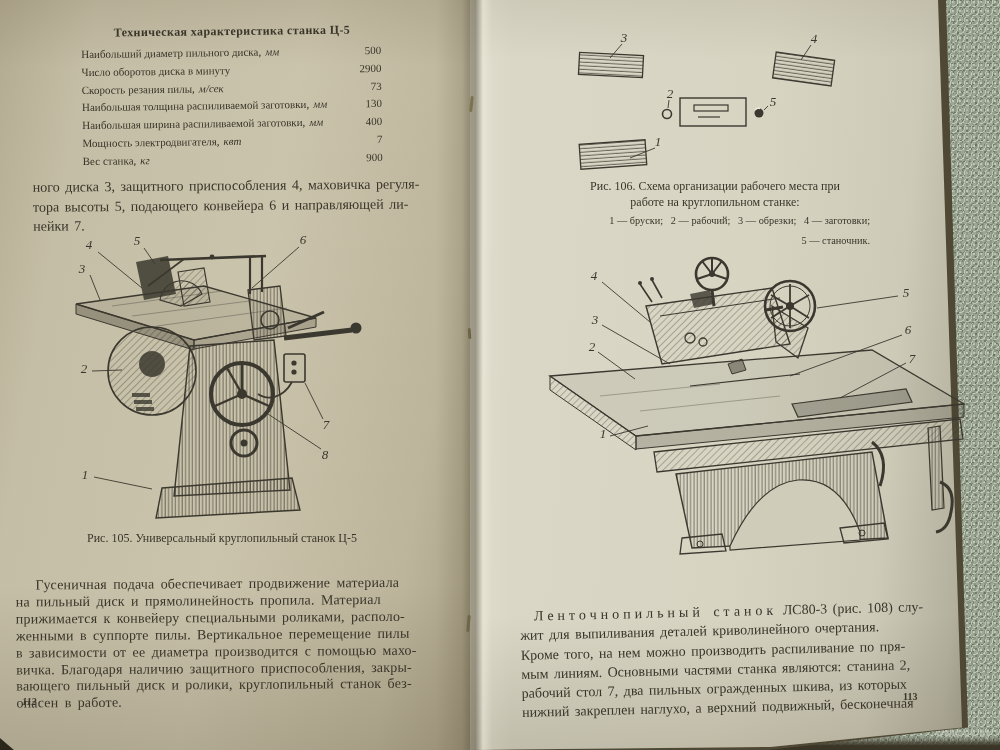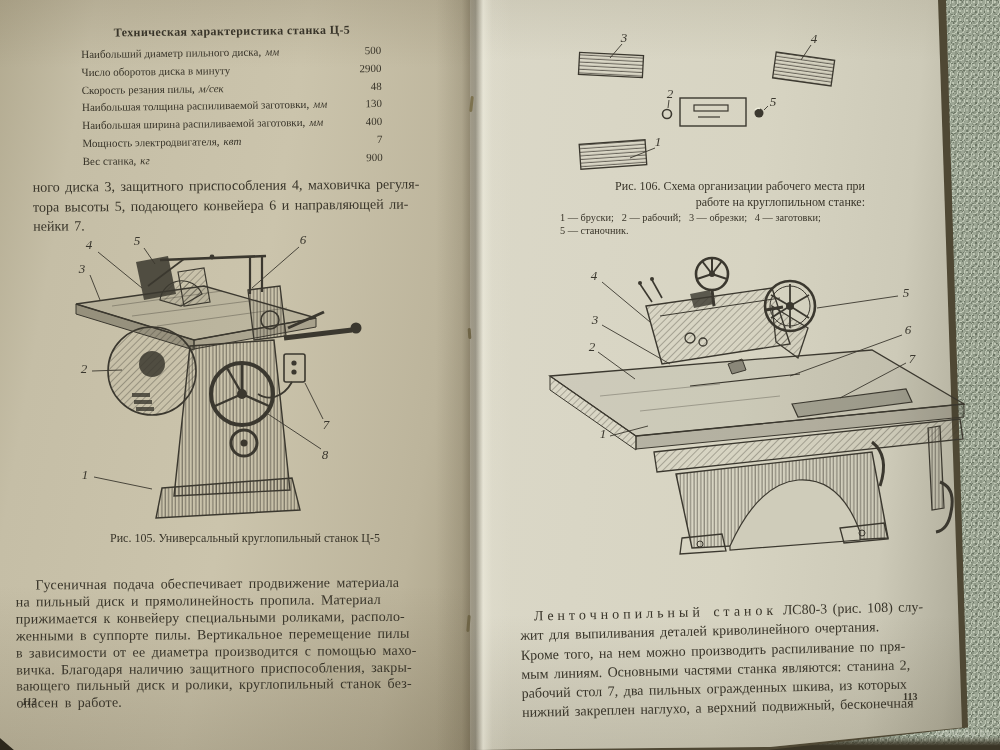--- a/index.html
+++ b/index.html
@@ -42,22 +42,22 @@
   .spec-row{position:relative;height:17.8px;white-space:nowrap;}
   .spec-row .unit{font-style:italic;margin-left:4px;}
   .spec-row .val{position:absolute;right:0;top:0;}
   .para{white-space:pre-line;text-align:left;}
   .para-top{font-size:14px;line-height:19.5px;word-spacing:2px;transform:rotate(-.5deg);}
   .para-bottom{font-size:14px;line-height:16.9px;word-spacing:2.5px;letter-spacing:.2px;
     text-indent:20px;transform:rotate(-.4deg);}
   .para-right{font-size:14px;line-height:19.3px;word-spacing:2px;transform:rotate(-1.4deg);}
   .lead-line{white-space:nowrap;padding-left:14px;}
   .lead-spaced{letter-spacing:4px;}
-  .caption{font-size:12px;text-align:right;white-space:pre-line;line-height:15.5px;}
-  .legend{font-size:10.3px;line-height:13px;text-align:left;white-space:pre;}
+  .caption{font-size:12px;text-align:center;white-space:pre-line;line-height:15.5px;}
+  .legend{font-size:10.3px;line-height:20px;text-align:right;white-space:pre;}
   .pageno{font-size:10px;font-weight:bold;font-style:italic;}
   .watermark{position:absolute;z-index:6;font-family:"Liberation Sans","DejaVu Sans",sans-serif;
     font-size:10px;color:#c2c7ba;opacity:.85;letter-spacing:1px;}
   svg{overflow:visible;}
   svg text{font-family:"Liberation Serif","DejaVu Serif",serif;font-style:italic;font-size:13px;fill:#3a372e;}
   .ink{stroke:#3b382f;}
 </style>
 </head>
 <body>
 
@@ -77,21 +77,21 @@
     <div class="spec-row">
       <span>Наибольший диаметр пильного диска,</span><span class="unit">мм</span>
       <span class="val">500</span>
     </div>
     <div class="spec-row">
       <span>Число оборотов диска в минуту</span><span class="unit"></span>
       <span class="val">2900</span>
     </div>
     <div class="spec-row">
       <span>Скорость резания пилы,</span><span class="unit">м/сек</span>
-      <span class="val">48</span>
+      <span class="val">73</span>
     </div>
     <div class="spec-row">
       <span>Наибольшая толщина распиливаемой заготовки,</span><span class="unit">мм</span>
       <span class="val">130</span>
     </div>
     <div class="spec-row">
       <span>Наибольшая ширина распиливаемой заготовки,</span><span class="unit">мм</span>
       <span class="val">400</span>
     </div>
     <div class="spec-row">

